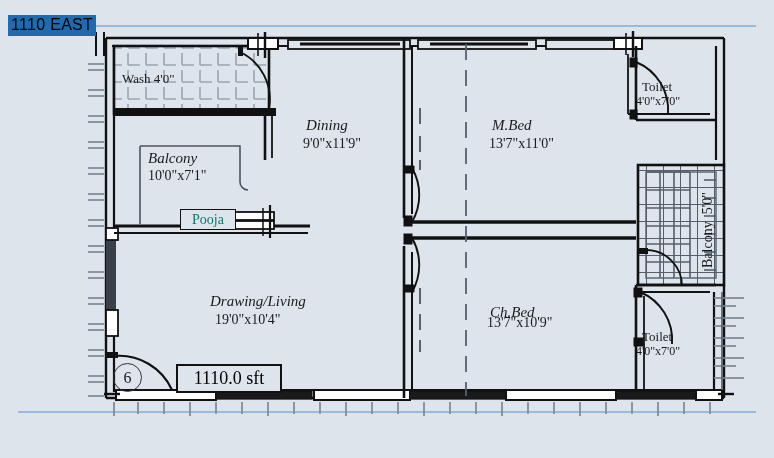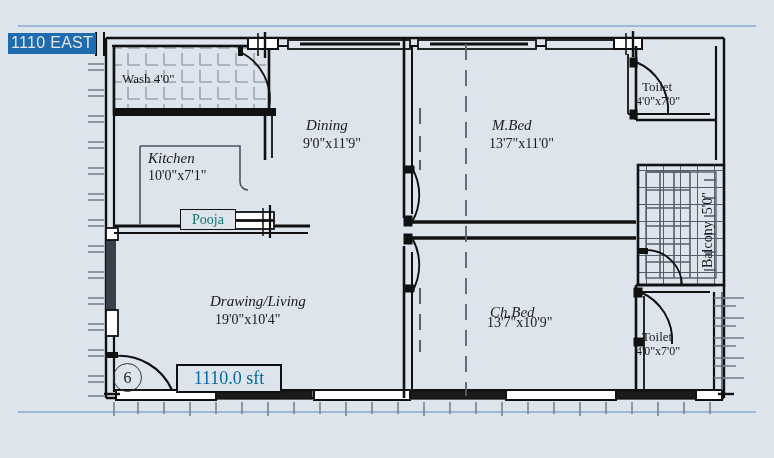--- a/index.html
+++ b/index.html
@@ -21,23 +21,23 @@
     line-height:1.12;
     pointer-events:none;
   }
   .rm-name{font-size:15px;font-style:italic;}
   .rm-dim{font-size:14px;}
   .sm-name{font-size:13px;}
   .sm-dim{font-size:12px;}
 
   #title-label{
     position:absolute;
-    left:8px;top:33px;
+    left:8px;top:15px;
     background:#1f6bb0;
-    color:#e5e5e5;
+    color:#000000;
     font-size:16px;
     font-family:"Liberation Sans", sans-serif;
     padding:1px 3px 2px 3px;
     letter-spacing:0.3px;
   }
 
   #pooja-box{
     position:absolute;
     left:180px;top:209px;
     width:54px;height:19px;
@@ -49,21 +49,21 @@
   }
 
   #area-box{
     position:absolute;
     left:176px;top:364px;
     width:102px;height:25px;
     border:2px solid #111;
     background:#dde4ec;
     font-size:18px;
     display:flex;align-items:center;justify-content:center;
-    color:#0369a1;
+    color:#000000;
     font-family:"Liberation Serif", serif;
   }
 
   #unit-num{
     position:absolute;
     left:113px;top:363px;
     width:27px;height:27px;
     border:1.6px solid #333;
     border-radius:50%;
     display:flex;align-items:center;justify-content:center;
@@ -333,21 +333,21 @@
     <g stroke="#111" fill="none">
       <path d="M96 32 V56" stroke-width="2"></path>
       <path d="M104 32 V56" stroke-width="2"></path>
     </g>
   </svg>
 
   <div id="title-label">1110 EAST</div>
 
   <div class="label sm-name" style="left:122px;top:72px;">Wash 4'0"</div>
 
-  <div class="label rm-name" style="left:148px;top:150px;">Kitchen</div>
+  <div class="label rm-name" style="left:148px;top:150px;">Balcony</div>
   <div class="label rm-dim" style="left:148px;top:168px;">10'0"x7'1"</div>
 
   <div id="pooja-box">Pooja</div>
 
   <div class="label rm-name" style="left:306px;top:117px;">Dining</div>
   <div class="label rm-dim" style="left:303px;top:136px;">9'0"x11'9"</div>
 
   <div class="label rm-name" style="left:492px;top:117px;">M.Bed</div>
   <div class="label rm-dim" style="left:489px;top:136px;">13'7"x11'0"</div>
 

